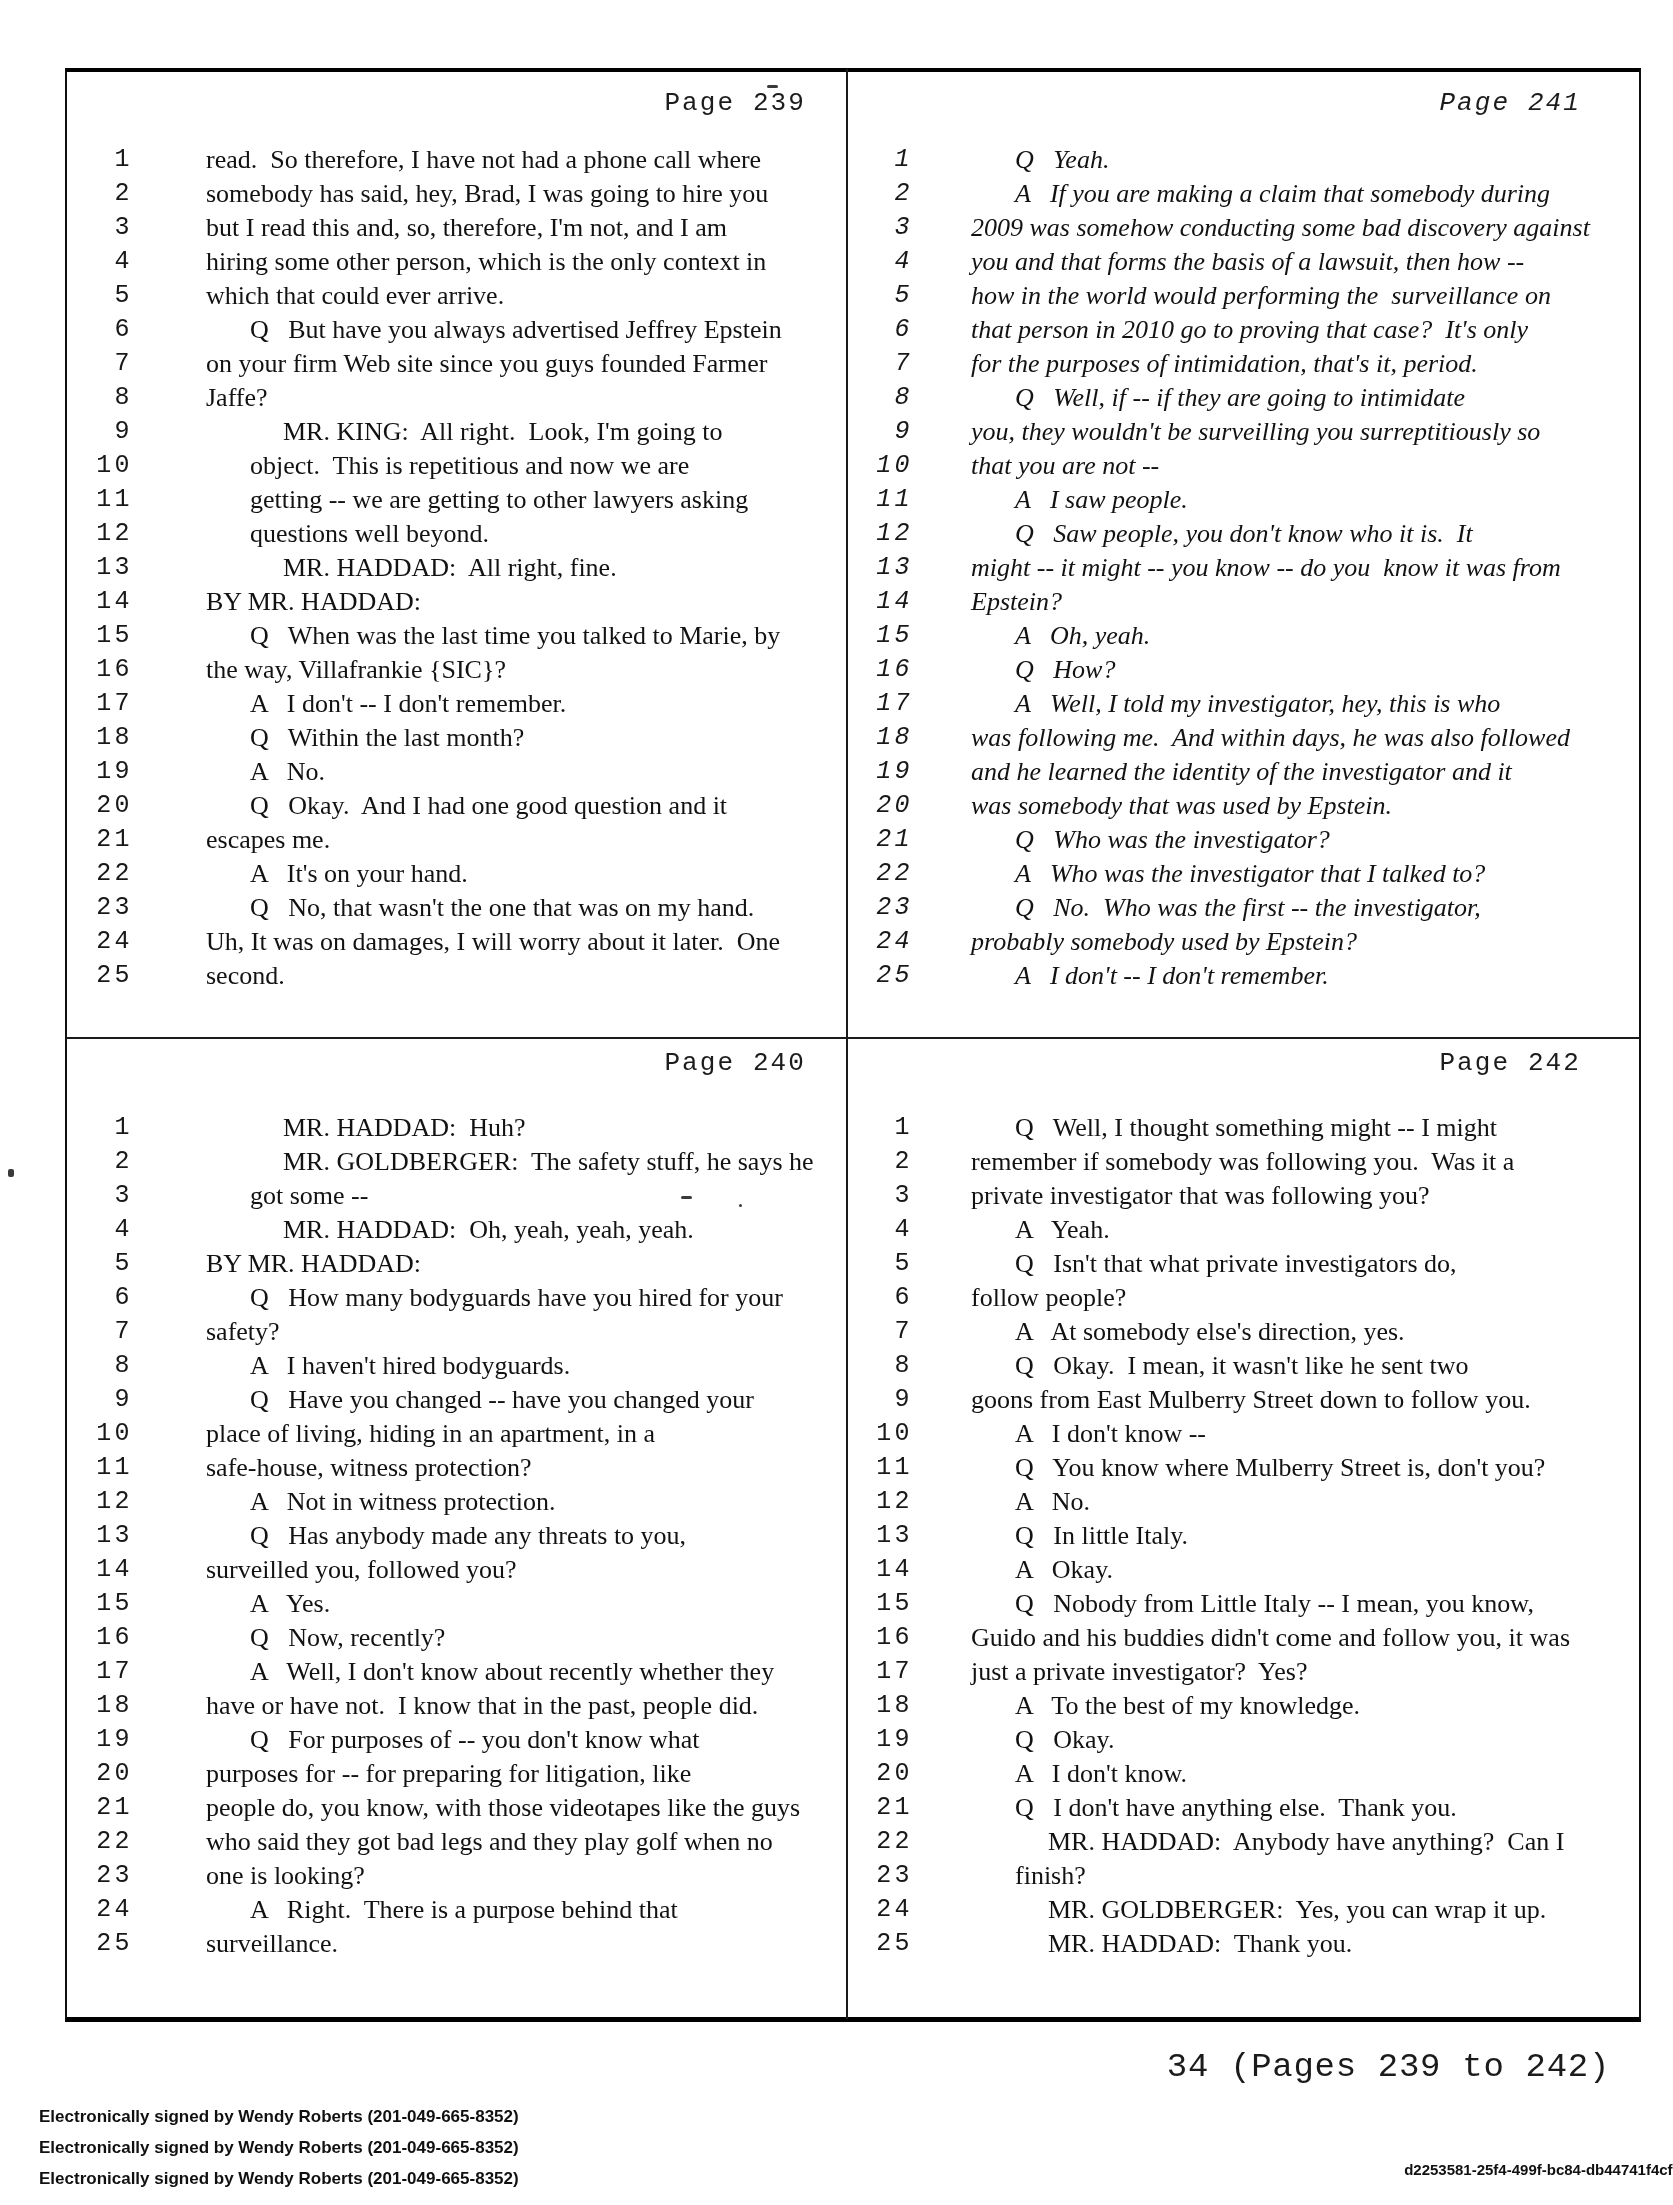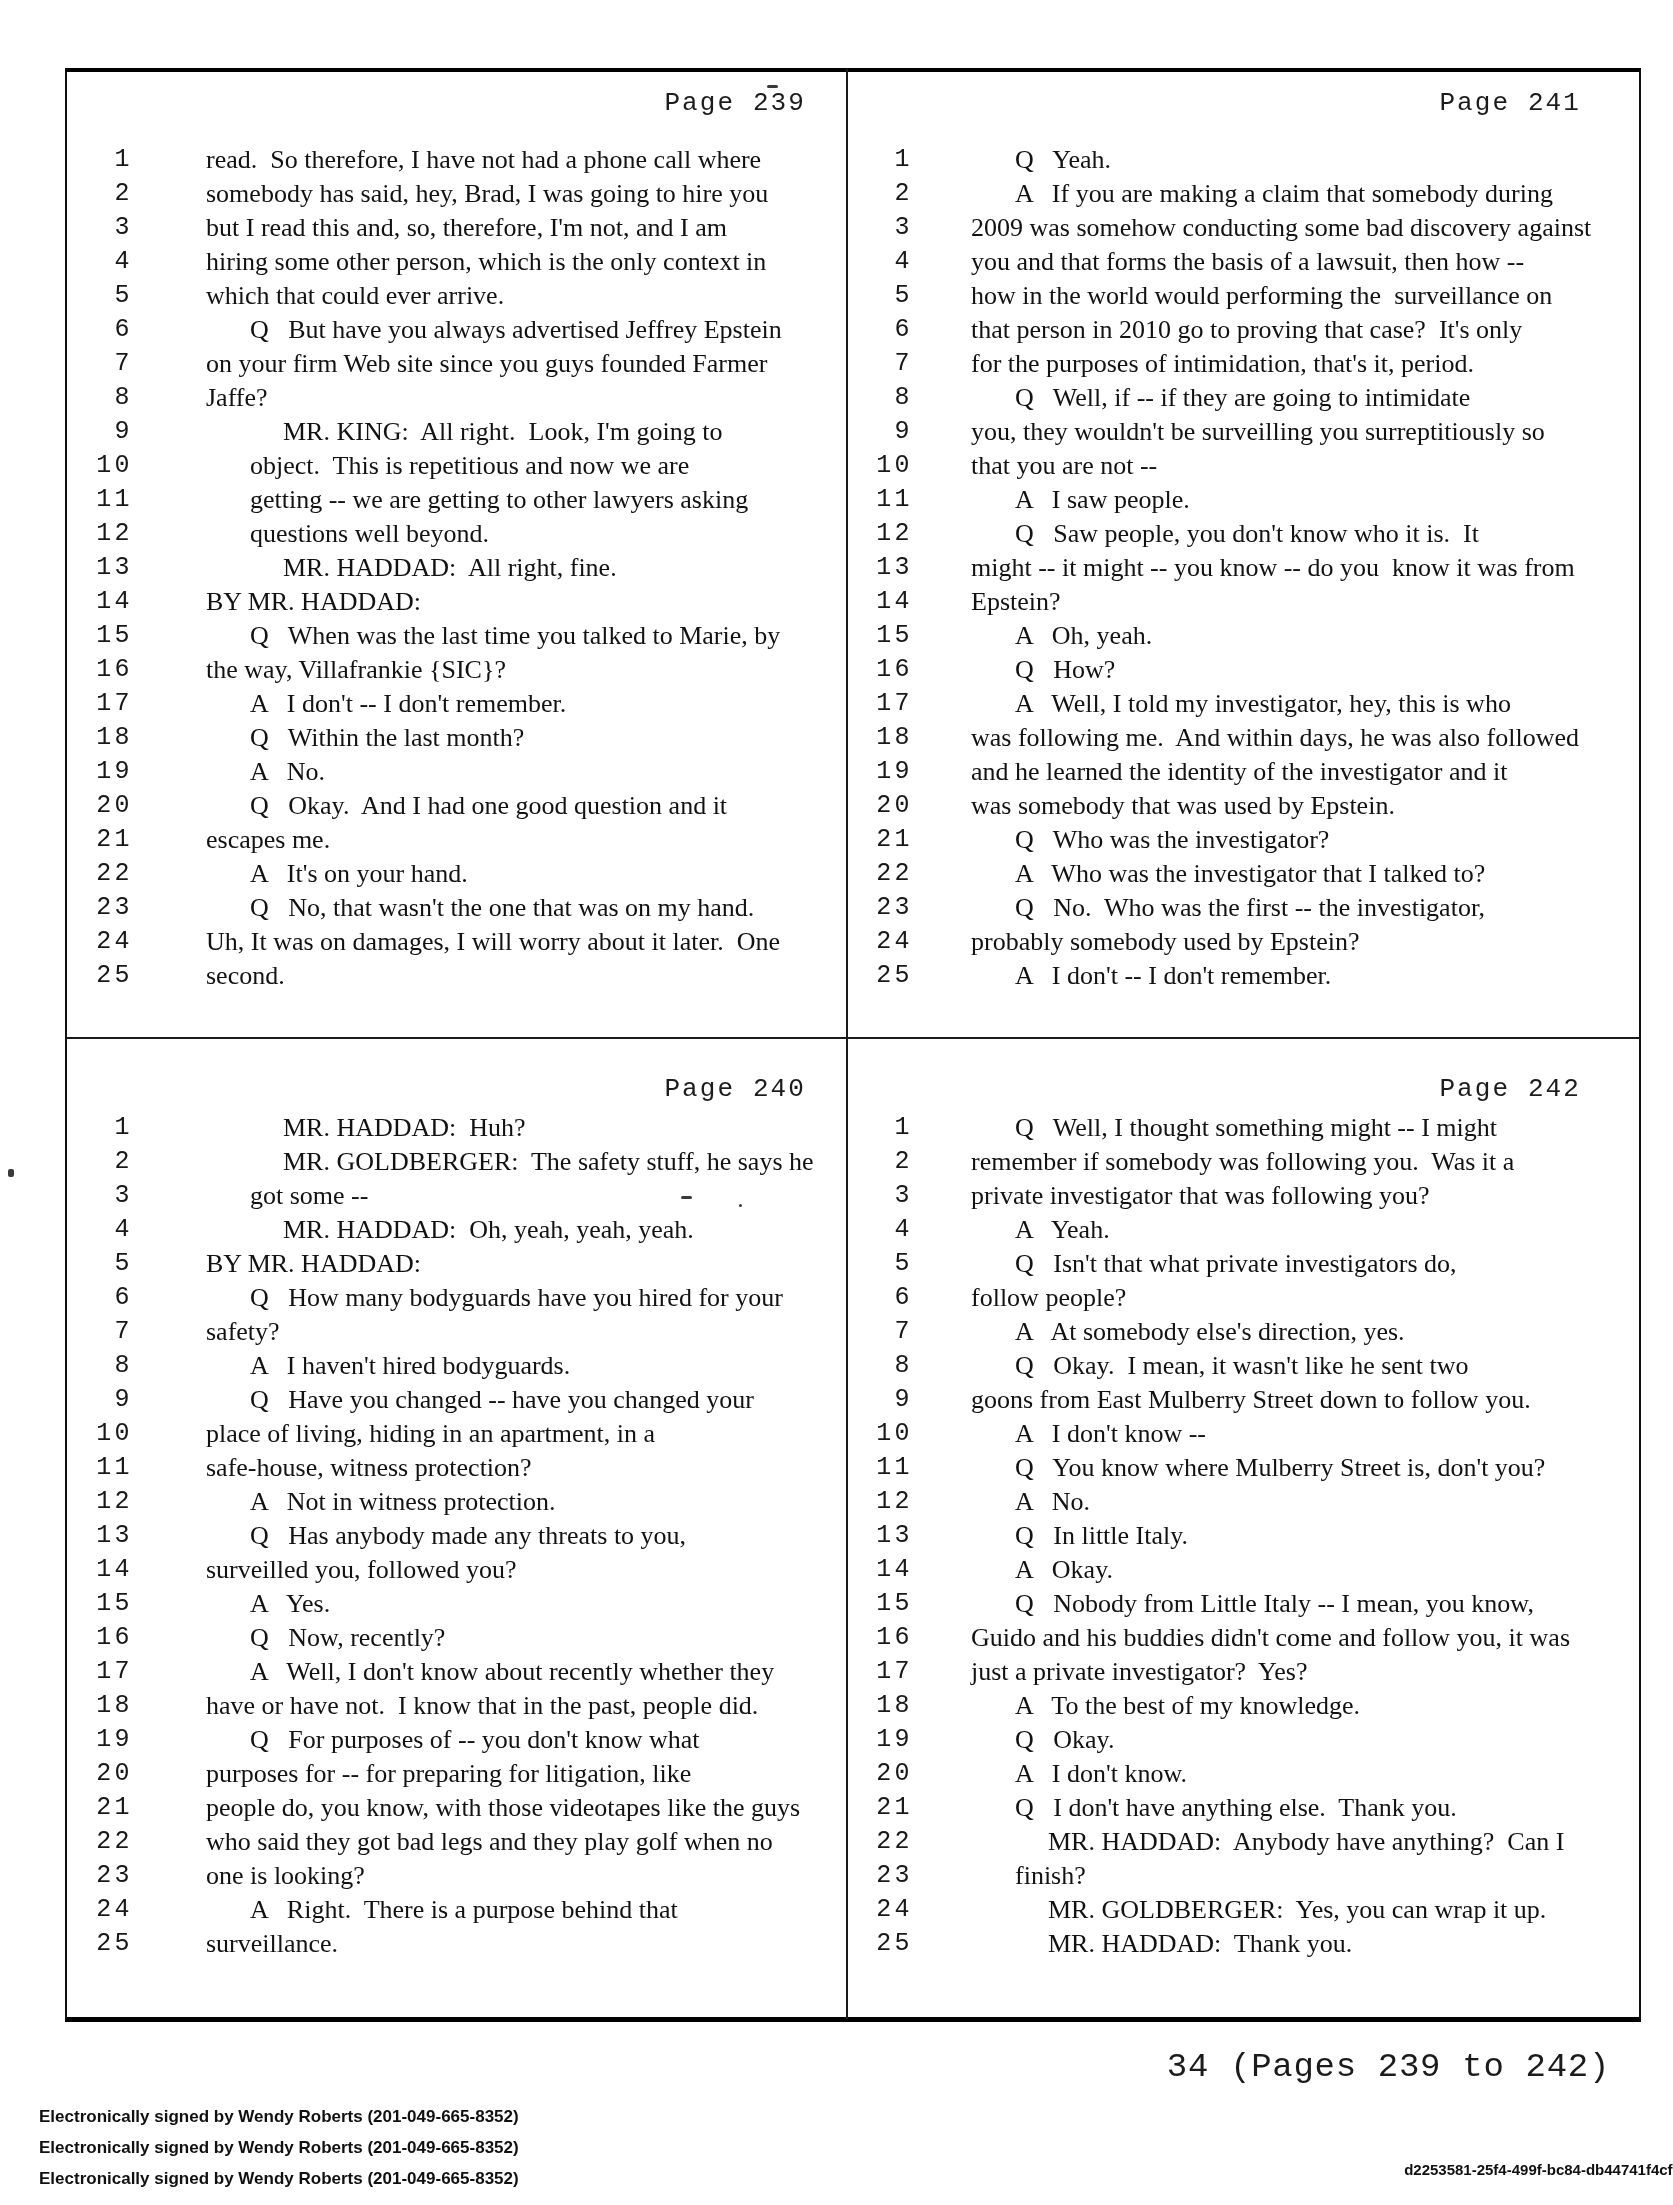--- a/index.html
+++ b/index.html
@@ -25,21 +25,21 @@
   .hdivider{position:absolute;left:66px;top:1037px;width:1575px;height:2.1px;background:#1a1a1a;}
 
   .quad{position:absolute;}
   .quad .header{
     position:absolute;top:20px;left:0;right:0;
     text-align:right;
     font-family:"Liberation Mono", monospace;
     font-size:26px;letter-spacing:2.1px;color:#1c1c1c;
     white-space:pre;
   }
-  .quad.bottom .header{top:37px;}
+  .quad.bottom .header{top:11px;}
   .quad .lines{position:absolute;top:75px;left:0;right:0;}
   .quad.bottom .lines{top:74px;}
   .row{position:relative;height:34px;}
   .num{
     position:absolute;left:0;top:0;width:65px;height:34px;
     text-align:right;
     font-family:"Liberation Mono", monospace;
     font-size:25px;letter-spacing:3.4px;line-height:34px;color:#181818;
   }
   .txt{
@@ -47,21 +47,21 @@
     font-size:26px;line-height:34px;
     white-space:pre;color:#121212;
     left:var(--tm);
   }
   .txt.i1{left:calc(var(--tm) + 44px);}
   .txt.i2{left:calc(var(--tm) + 77px);}
   .quad.left{--tm:138px;}
   .quad.right{--tm:123px;}
 
   #q0{left:68px;top:68px;width:778px;height:1050px;}
-  #q1{left:848px;top:68px;width:792px;height:772px;}
+  #q1{left:848px;top:68px;width:792px;height:772px;font-style:italic;}
   #q2{left:68px;top:1037px;width:778px;height:985px;}
   #q3{left:848px;top:1037px;width:792px;height:985px;}
   #q0 .header,#q2 .header{padding-right:40px;}
   #q1 .header,#q3 .header{padding-right:59px;}
 
   #footer-label{
     position:absolute;top:2048px;right:64px;
     font-family:"Liberation Mono", monospace;
     font-size:34px;letter-spacing:0.7px;color:#1b1b1b;
     white-space:pre;

